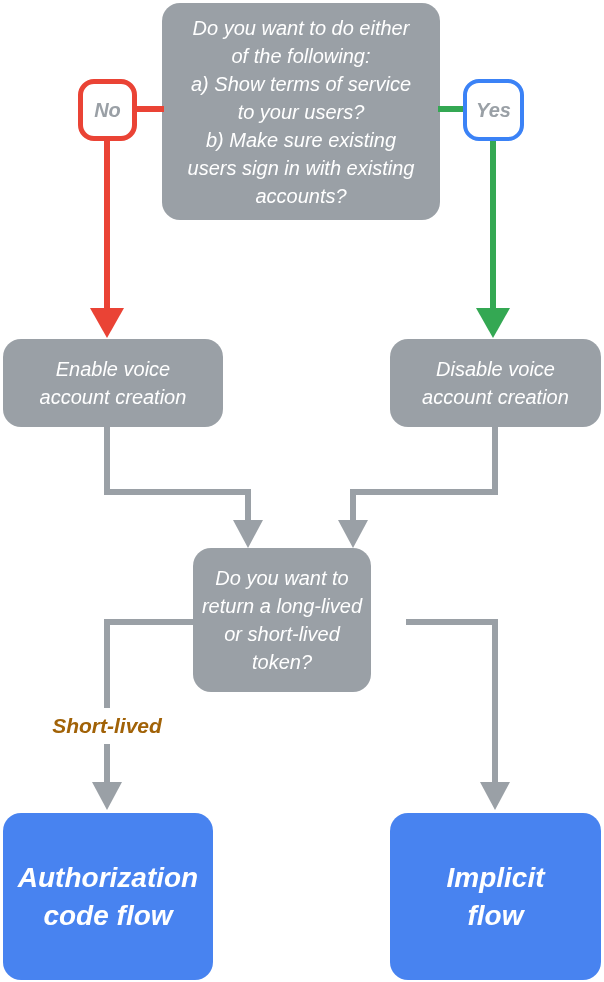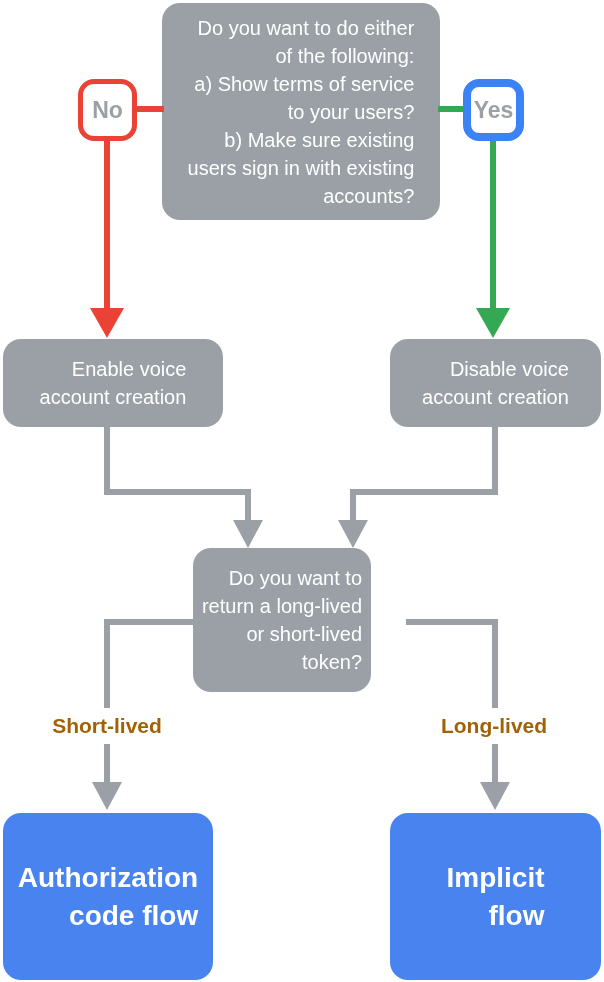--- a/index.html
+++ b/index.html
@@ -13,49 +13,50 @@
     width: 604px;
     height: 982px;
     background: #ffffff;
     overflow: hidden;
   }
   .node {
     position: absolute;
     display: flex;
     align-items: center;
     justify-content: center;
-    text-align: right;
+    text-align: center;
     white-space: pre-line;
     box-sizing: border-box;
+    font-style: italic;
   }
   .gray-box {
     background: #9AA0A6;
     color: #ffffff;
     border-radius: 18px;
     font-size: 20px;
     line-height: 28px;
     font-weight: 400;
   }
   .blue-box {
     background: #4883F0;
     color: #ffffff;
     border-radius: 18px;
     font-size: 28px;
     line-height: 38px;
     font-weight: 700;
   }
   .badge {
     background: #ffffff;
     color: #9AA0A6;
-    font-size: 23px;
+    font-size: 20px;
     font-weight: 700;
     border-radius: 16px;
   }
   .badge.no  { border: 5px solid #EA4335; }
-  .badge.yes { border: 8px solid #3b82f6; }
+  .badge.yes { border: 4px solid #3b82f6; }
   .edge-label {
     background: #ffffff;
     color: #a16207;
     font-size: 21px;
     font-weight: 700;
   }
   .line {
     position: absolute;
   }
   .line.red   { background: #EA4335; }
@@ -128,20 +129,19 @@
 
   <div class="line gray" style="left:104px; top:619px; width:92px; height:6px;"></div>
   <div class="line gray" style="left:104px; top:619px; width:6px; height:165px;"></div>
   <div class="arrow gray-head" style="left:92px; top:782px;"></div>
 
   <div class="line gray" style="left:406px; top:619px; width:92px; height:6px;"></div>
   <div class="line gray" style="left:492px; top:619px; width:6px; height:165px;"></div>
   <div class="arrow gray-head" style="left:480px; top:782px;"></div>
 
   <div class="node edge-label" style="left:22px; top:708px; width:170px; height:36px;">Short-lived</div>
-  <div class="node edge-label" style="left:409px; top:708px; width:170px; height:36px;">Long-lived</div>
 
   <div class="node blue-box" style="left:3px; top:813px; width:210px; height:167px;">Authorization
 code flow</div>
   <div class="node blue-box" style="left:390px; top:813px; width:211px; height:167px;">Implicit
 flow</div>
 
 </div>
 
 </body></html>

